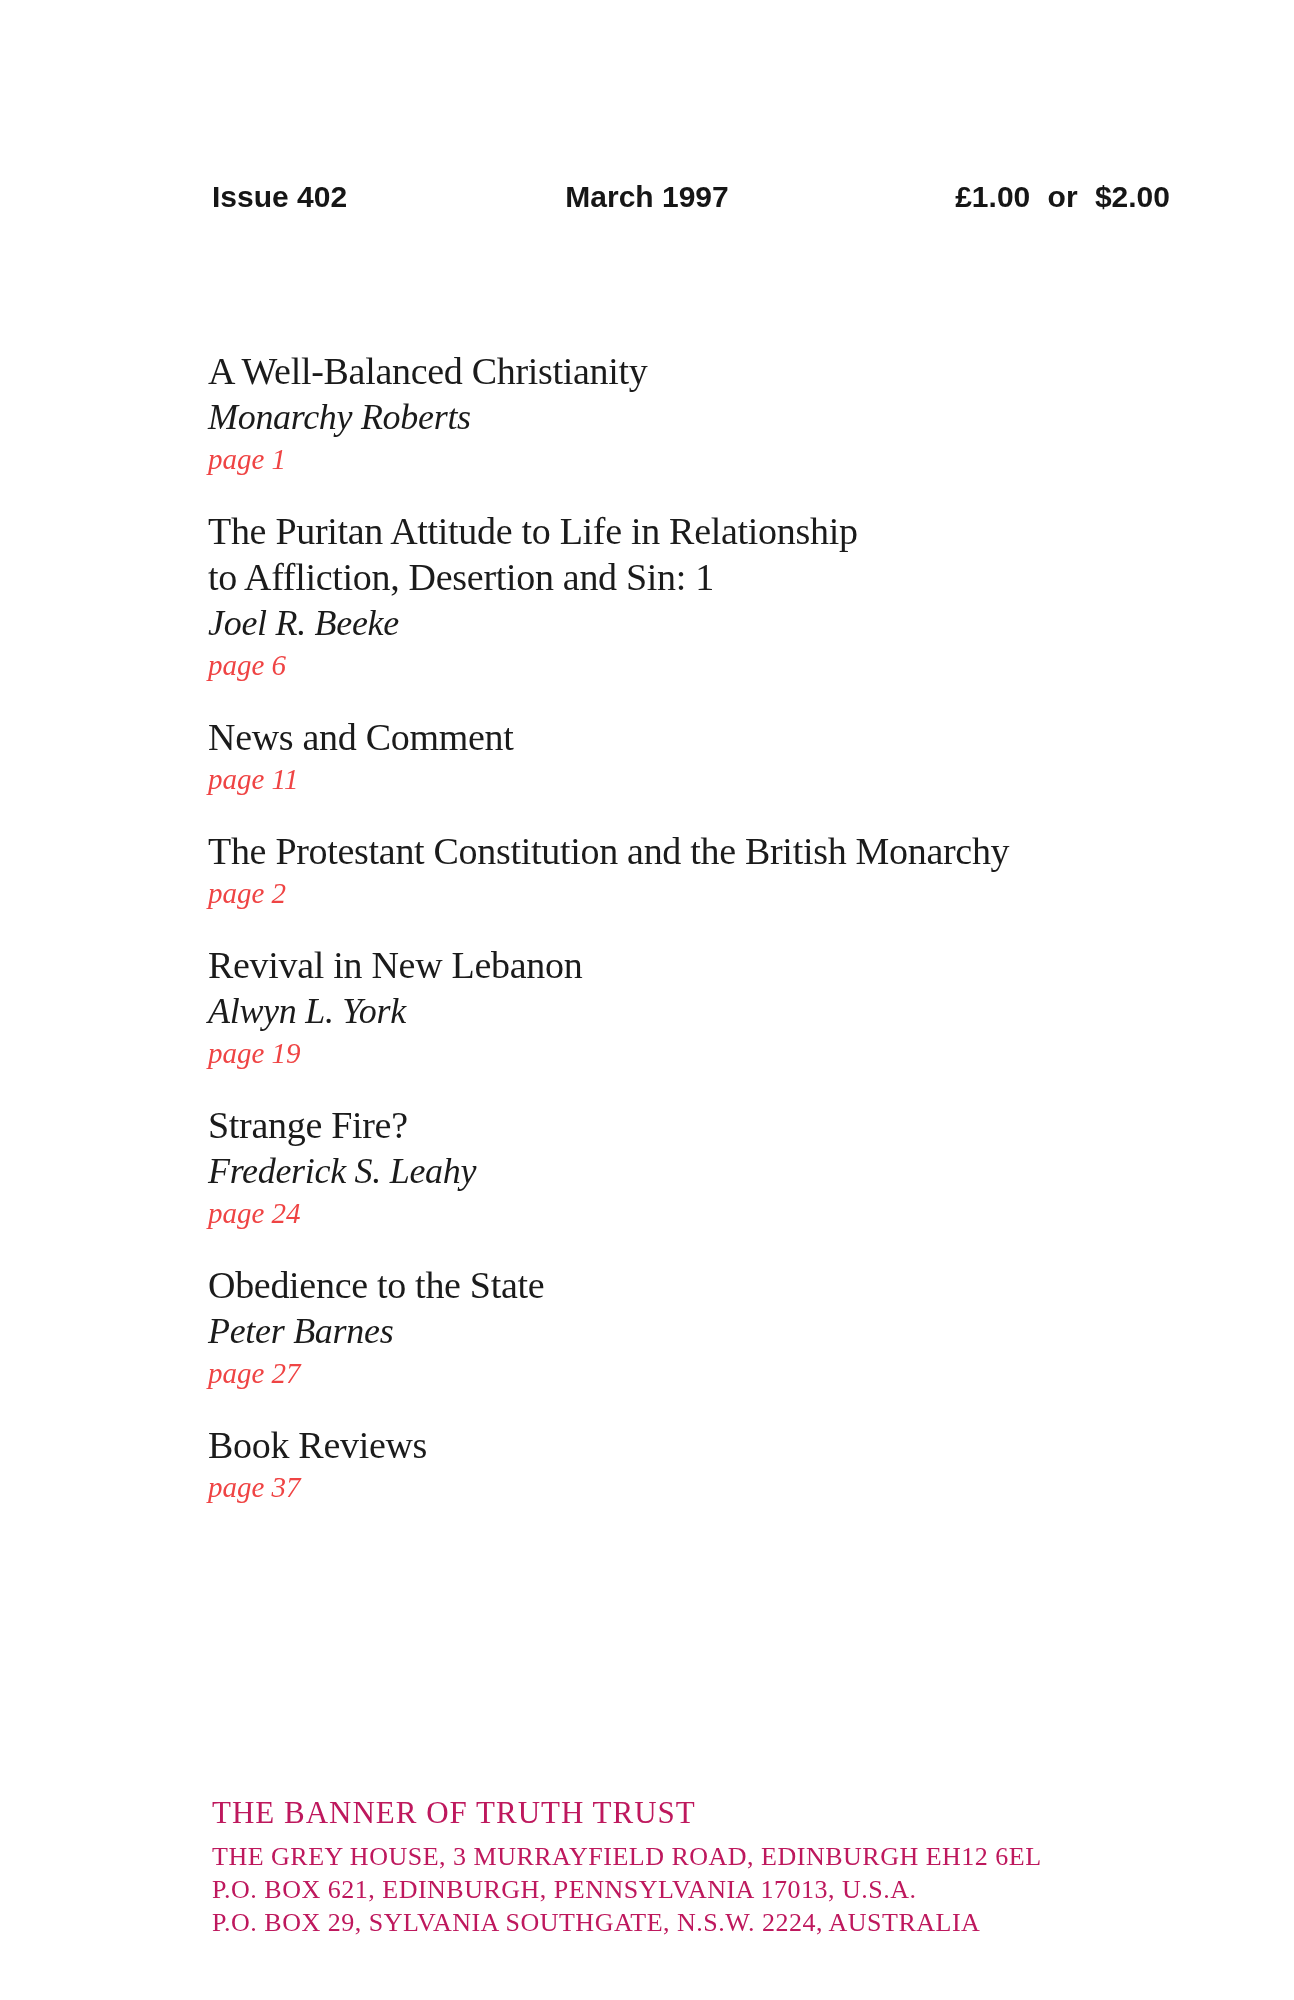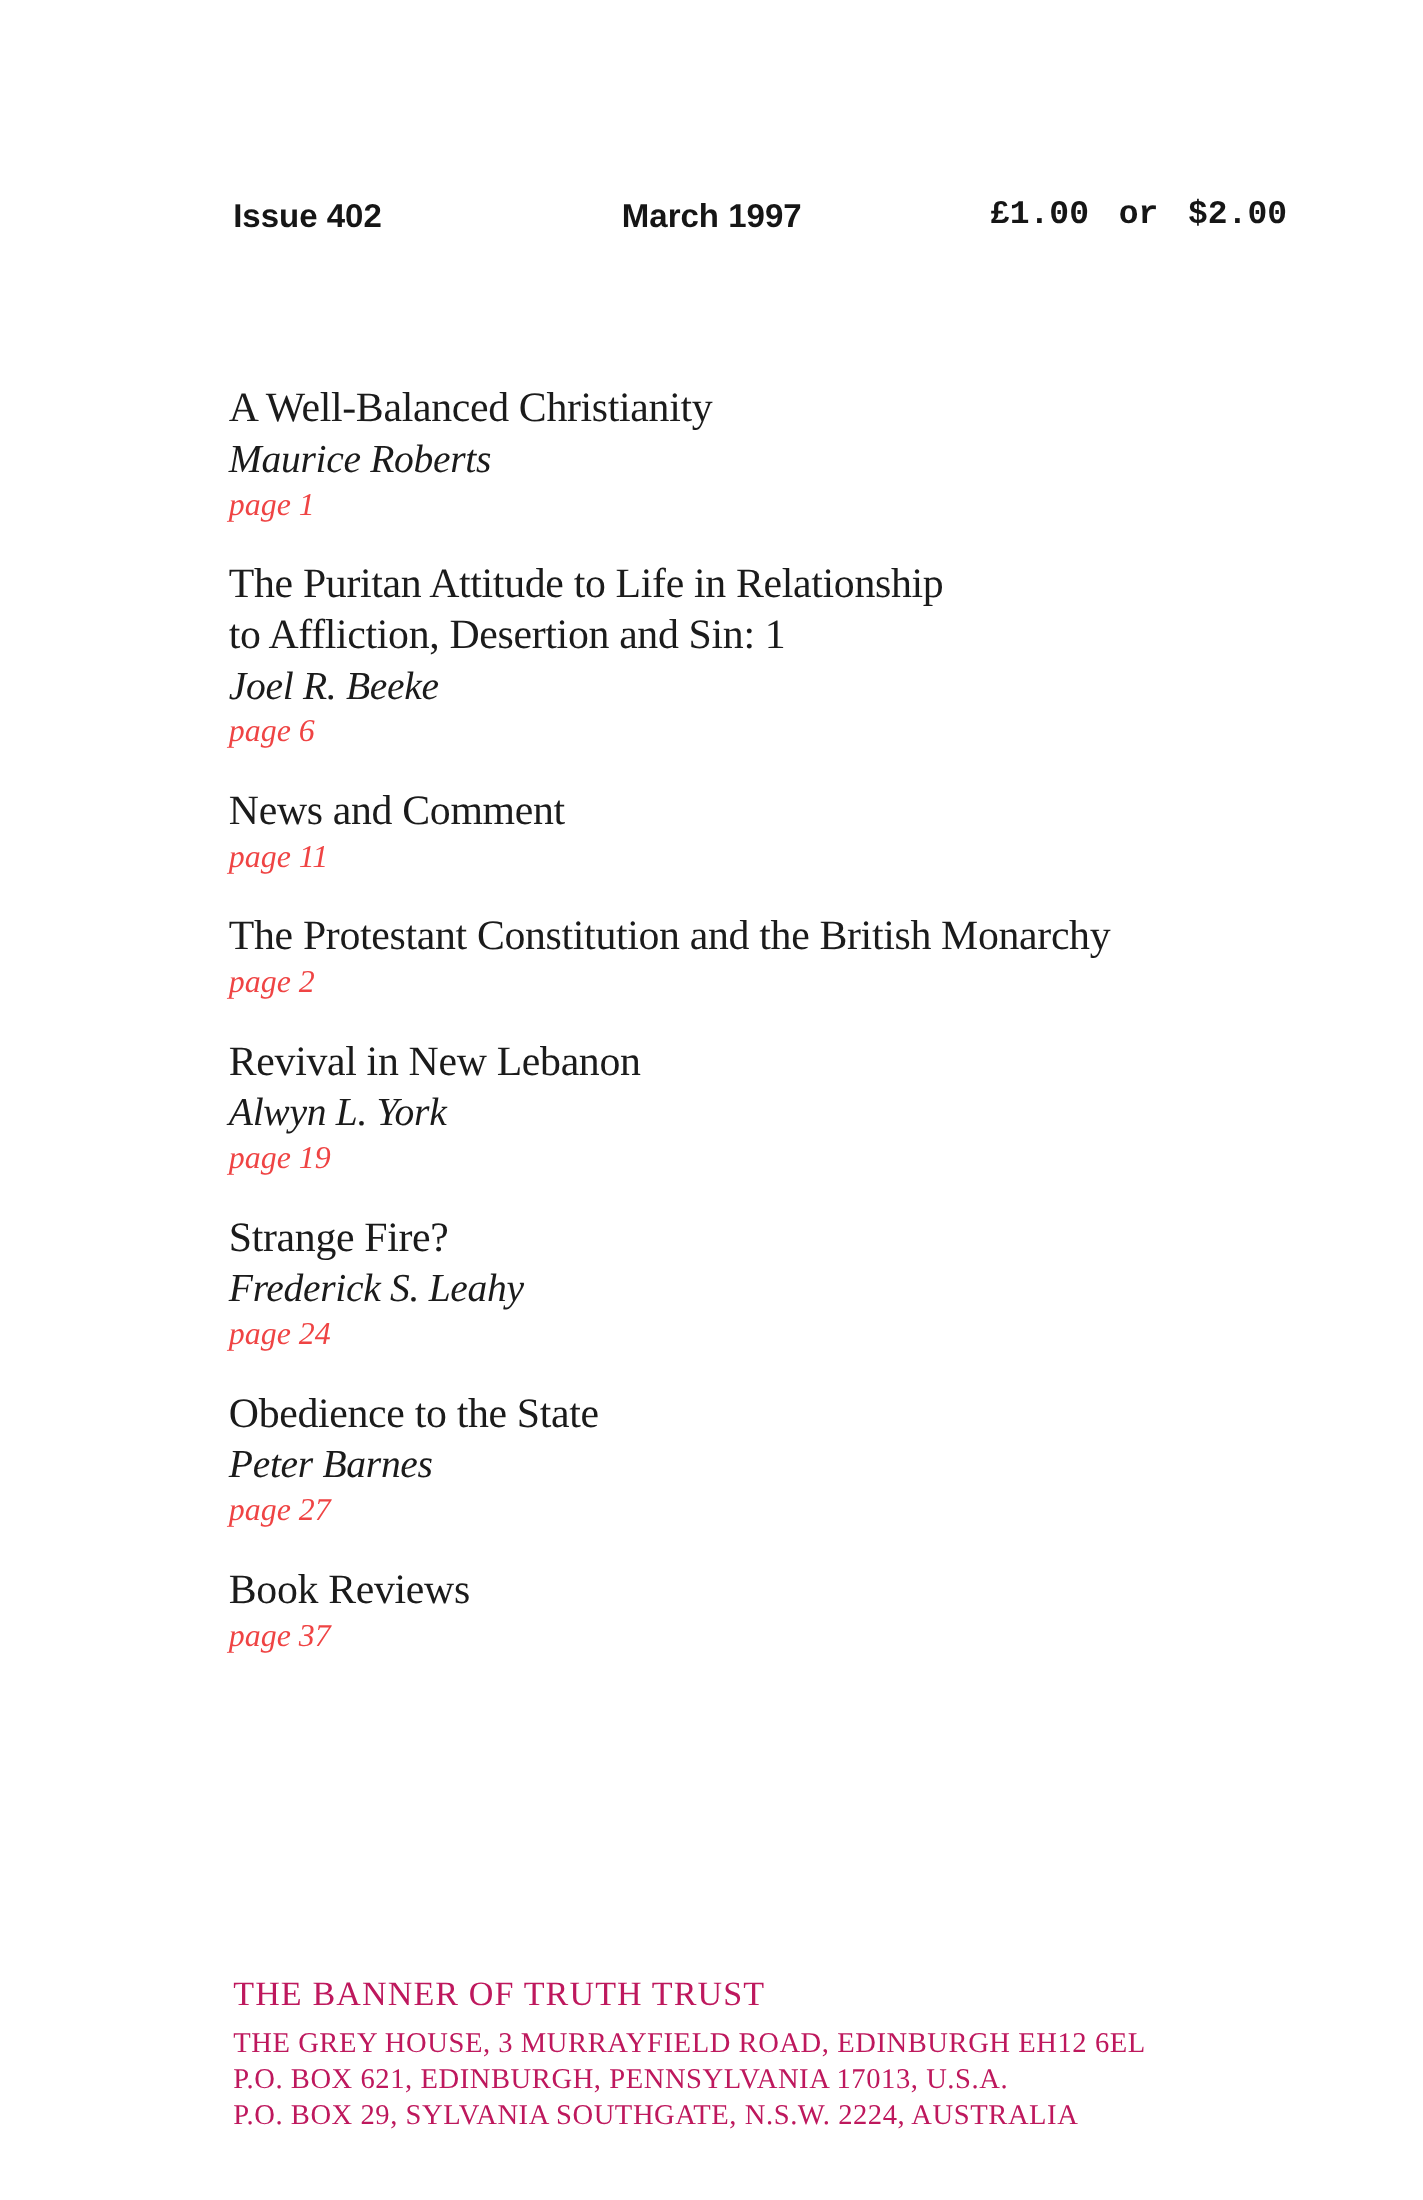--- a/index.html
+++ b/index.html
@@ -36,21 +36,20 @@
   }
   .masthead .date {
     position: absolute;
     left: 50%;
     transform: translateX(-50%);
   }
   .masthead .price {
     position: absolute;
     right: 124px;
     word-spacing: 9px;
-    font-family: Liberation Mono, monospace;
   }
 
   
   .contents {
     position: absolute;
     top: 348px;
     left: 208px;
     right: 80px;
   }
   .entry {
@@ -109,21 +108,21 @@
   <header class="masthead">
     <span class="issue">Issue 402</span>
     <span class="date">March 1997</span>
     <span class="price">£1.00 or $2.00</span>
   </header>
 
   <main class="contents">
 
     <article class="entry">
       <h2 class="title">A Well-Balanced Christianity</h2>
-      <p class="author">Maurice Roberts</p>
+      <p class="author">Monarchy Roberts</p>
       <p class="pageref">page 1</p>
     </article>
 
     <article class="entry">
       <h2 class="title">The Puritan Attitude to Life in Relationship
 to Affliction, Desertion and Sin: 1</h2>
       <p class="author">Joel R. Beeke</p>
       <p class="pageref">page 6</p>
     </article>
 

